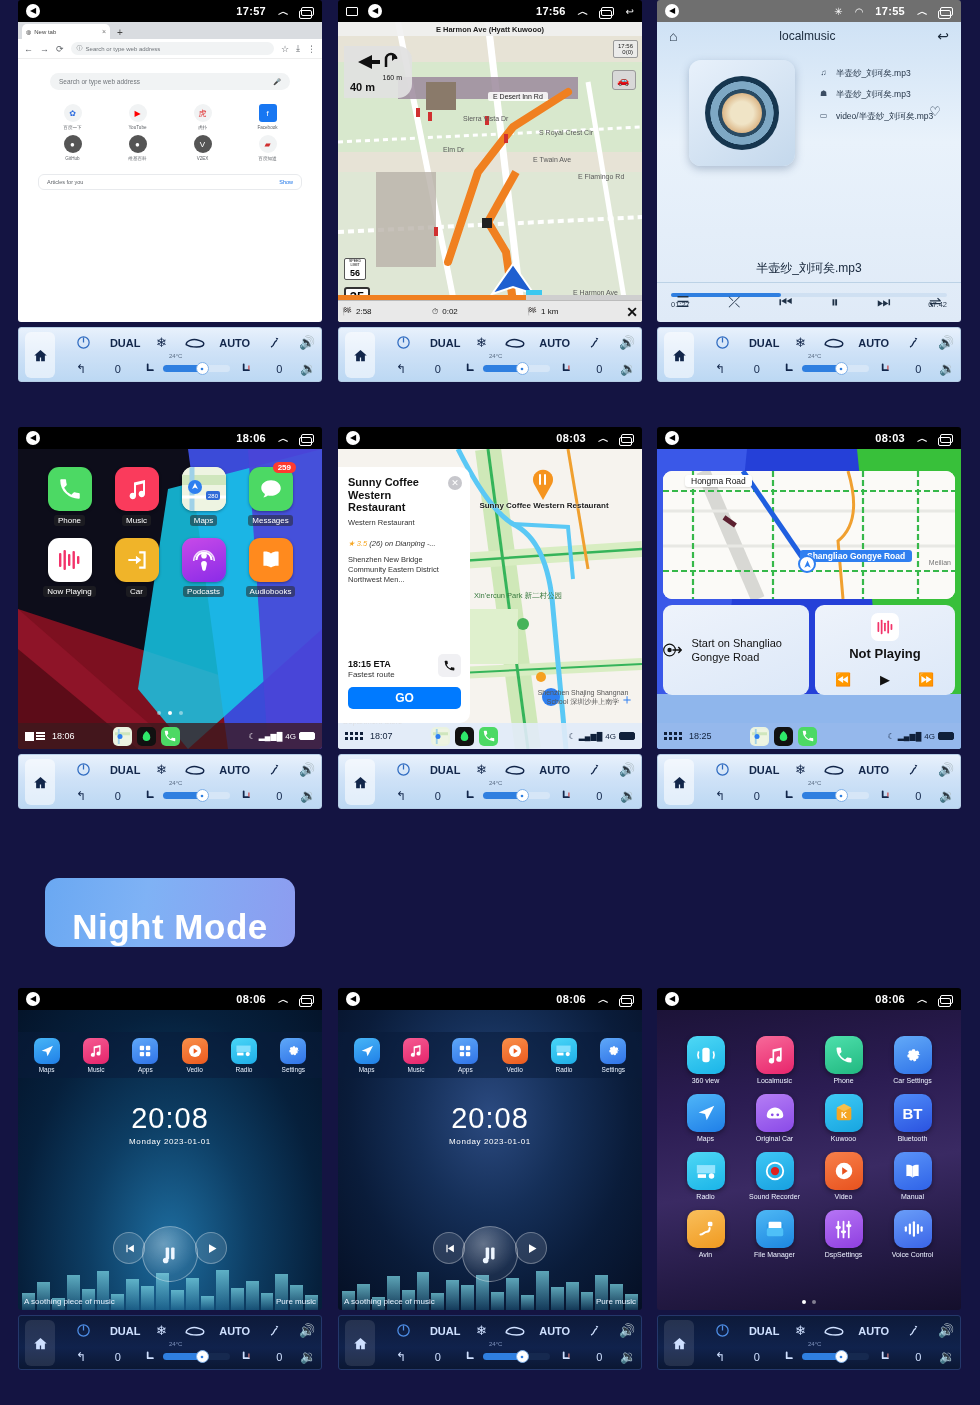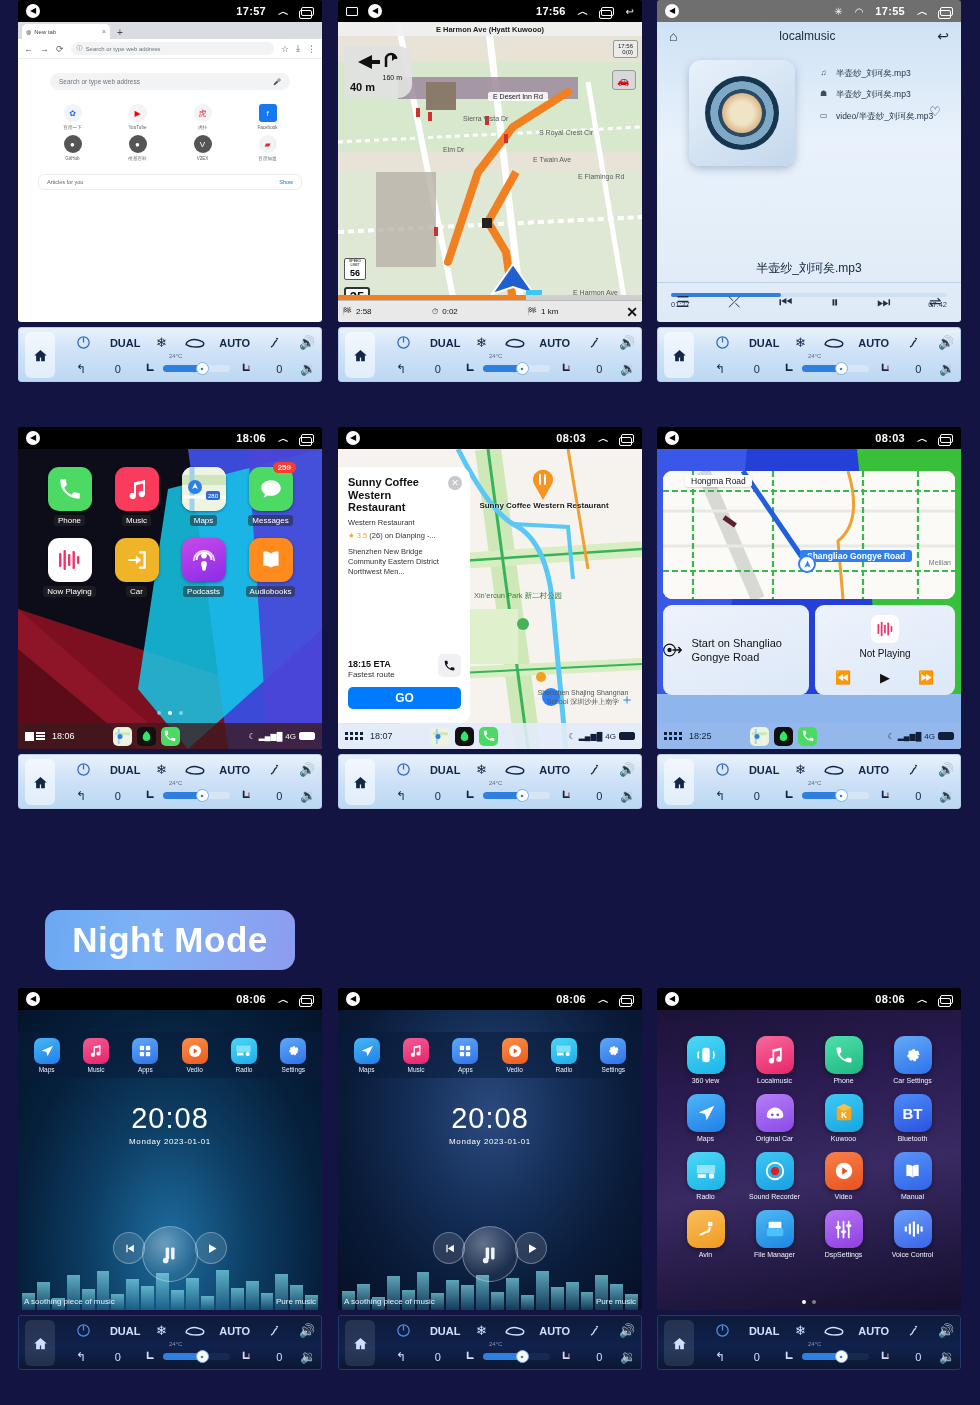--- a/index.html
+++ b/index.html
@@ -151,21 +151,21 @@
     padding:1px 5px;font-weight:bold;}
   .dots{position:absolute;left:0;right:0;bottom:34px;display:flex;justify-content:center;gap:7px;}
   .dot{width:4px;height:4px;border-radius:50%;background:rgba(255,255,255,.45);}
   .dot.on{background:#fff;}
 
   
   .placecard{position:absolute;left:0;top:18px;width:132px;background:#fff;border-radius:0 10px 10px 0;
     padding:9px 10px;height:256px;}
   .pc-title{font-size:11px;font-weight:bold;color:#111;line-height:1.15;width:100px;}
   .pc-sub{font-size:7.5px;color:#333;margin-top:4px;}
-  .pc-rate{font-size:7.5px;color:#333;margin-top:4px;}
+  .pc-rate{font-size:7.5px;color:#333;margin-top:12px;font-style:italic;}
   .pc-addr{font-size:7.5px;color:#333;margin-top:7px;line-height:1.35;}
   .pc-close{position:absolute;right:8px;top:9px;width:14px;height:14px;border-radius:50%;background:#c7c7cc;
     color:#fff;display:flex;align-items:center;justify-content:center;font-size:9px;}
   .pc-eta{position:absolute;left:10px;bottom:54px;font-size:9px;font-weight:bold;color:#111;}
   .pc-etasub{position:absolute;left:10px;bottom:44px;font-size:8px;color:#333;}
   .pc-phone{position:absolute;right:9px;bottom:46px;width:23px;height:23px;border-radius:5px;background:#f0f0f3;
     display:flex;align-items:center;justify-content:center;}
   .pc-go{position:absolute;left:10px;right:9px;bottom:14px;height:22px;background:#007aff;border-radius:5px;
     color:#fff;font-size:12px;font-weight:bold;display:flex;align-items:center;justify-content:center;}
 
@@ -206,23 +206,23 @@
   .appgrid{height:300px;position:relative;overflow:hidden;
     background:linear-gradient(170deg,#1c1338 0%, #2b1c52 30%, #3a2a63 55%, #241a45 80%, #140f2c 100%);}
   .ag-wrap{position:absolute;left:0;right:0;top:26px;display:grid;grid-template-columns:repeat(4,1fr);row-gap:10px;padding:0 14px;}
   .agi{display:flex;flex-direction:column;align-items:center;gap:3px;}
   .agico{width:38px;height:38px;border-radius:10px;display:flex;align-items:center;justify-content:center;
     box-shadow:0 2px 5px rgba(0,0,0,.4);}
   .aglb{font-size:7px;color:#eef3ff;}
   .agdots{position:absolute;left:0;right:0;bottom:6px;display:flex;justify-content:center;gap:6px;}
 
   
-  .nmbanner{position:absolute;left:45px;top:878px;width:250px;height:60px;border-radius:14px;
+  .nmbanner{position:absolute;left:45px;top:878px;width:250px;height:69px;border-radius:14px;
     background:linear-gradient(100deg,#6aa8f2 0%, #7fb2f5 40%, #8d9cf0 100%);
-    display:flex;align-items:center;justify-content:center;margin-top:32px;}
+    display:flex;align-items:flex-end;justify-content:center;}
   .nmbanner span{color:#fff;font-size:35px;font-weight:bold;letter-spacing:.5px;}
 </style>
 </head>
 <body>
 
 <div class="grid">
 
   <div class="panel" style="left:18px;top:0;">
     <div class="screen">
       <div class="sysbar">
@@ -1092,21 +1092,21 @@
             <svg width="19" height="16" viewBox="0 0 26 22">
                 <g fill="#f2336a">
                   <rect x="2" y="4" width="2.4" height="14" rx="1"></rect>
                   <rect x="6.5" y="1" width="2.4" height="20" rx="1"></rect>
                   <rect x="11" y="5" width="2.4" height="12" rx="1"></rect>
                   <rect x="15.5" y="2" width="2.4" height="18" rx="1"></rect>
                   <rect x="20" y="7" width="2.4" height="8" rx="1"></rect>
                 </g>
               </svg>
           </div>
-          <span style="font-size:10px;font-weight:normal;color:#111">Not Playing</span>
+          <span style="font-size:13px;font-weight:bold;color:#111">Not Playing</span>
           <div style="display:flex;gap:28px;margin-top:6px;align-items:center">
             <span style="font-size:13px;color:#444">⏪</span>
             <span style="font-size:13px;color:#111">▶</span>
             <span style="font-size:13px;color:#444">⏩</span>
           </div>
         </div>
         <div class="cp-dock blue">
           <span style="display:grid;grid-template-columns:repeat(4,3px);gap:2px">
             <i style="width:3px;height:3px;background:#10203a;display:block"></i>
               <i style="width:3px;height:3px;background:#10203a;display:block"></i>

